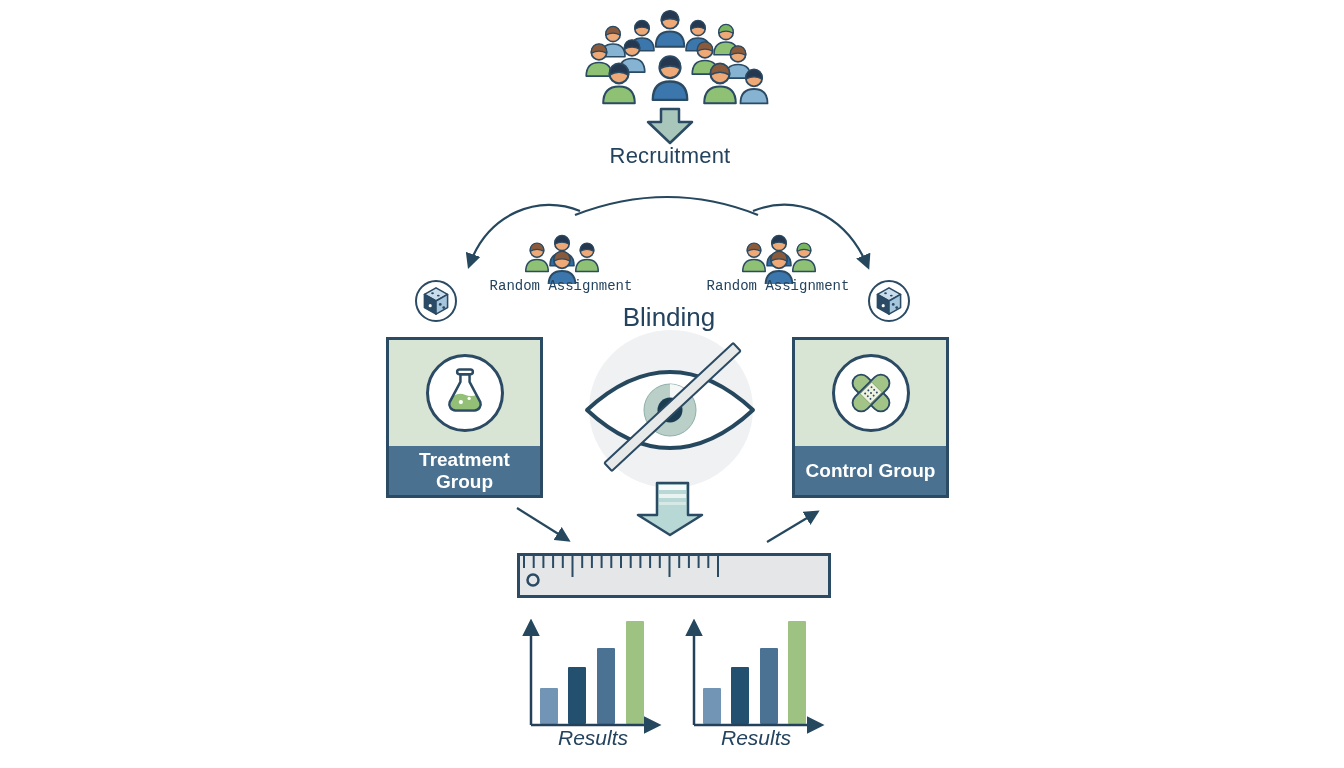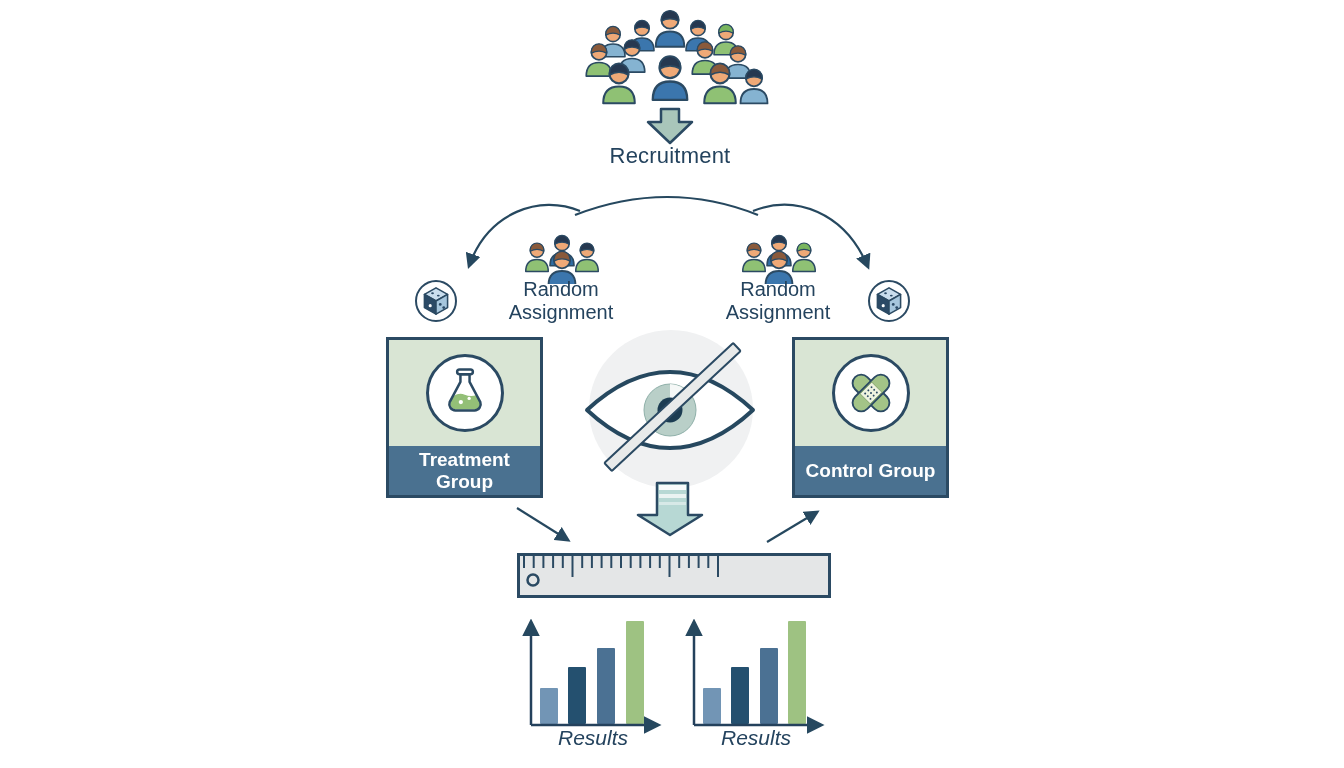--- a/index.html
+++ b/index.html
@@ -1,21 +1,21 @@
 <!DOCTYPE html>
 <html><head>
 <meta charset="utf-8">
 <style>
   html,body{margin:0;padding:0;background:#fff;}
   #stage{position:relative;width:1300px;height:768px;background:#ffffff;overflow:hidden;
          font-family:"Liberation Sans","DejaVu Sans",sans-serif;color:#21405A;}
   .abs{position:absolute;}
   .lbl{text-align:center;color:#24435E;}
   .lbl-recruit{font-size:22px;letter-spacing:.2px;}
-  .lbl-ra{font-size:20px;}
+  .lbl-ra{font-size:14px;font-family:Liberation Mono, monospace;}
   .lbl-blind{font-size:26px;font-weight:500;}
   .lbl-results{font-size:21px;font-style:italic;}
   
   .p-body{fill:var(--shirt,#3B76AD);stroke:#2B4A63;stroke-width:2;stroke-linejoin:round;}
   .p-head{fill:#EFA977;stroke:#2B4A63;stroke-width:2;}
   .p-hair{fill:var(--hair,#263850);stroke:#2B4A63;stroke-width:1.5;stroke-linejoin:round;}
   .card{box-sizing:border-box;width:157px;height:161px;border:3px solid #2B4A63;
         display:flex;flex-direction:column;}
   .card-top{flex:1;background:#D9E5D4;display:flex;align-items:center;justify-content:center;}
   .icon-circle{width:72px;height:72px;background:#fff;border:3px solid #2B4A63;border-radius:50%;
@@ -85,20 +85,21 @@
   <svg class="abs" style="left:733px;top:230px" width="92" height="54" viewBox="0 0 92 54">
     <use href="#person" transform="translate(21,22) scale(.75)" style="--shirt:#8FC174;--hair:#8A5A3B"></use>
     <use href="#person" transform="translate(46,15) scale(.8)" style="--shirt:#2E6DA4;--hair:#263850"></use>
     <use href="#person" transform="translate(71,22) scale(.75)" style="--shirt:#8FC174;--hair:#79B55E"></use>
     <use href="#person" transform="translate(46,32) scale(.9)" style="--shirt:#3B76AD;--hair:#8A5A3B"></use>
   </svg>
 
   <div class="abs lbl lbl-ra" style="left:470px;top:278px;width:182px">Random Assignment</div>
   <div class="abs lbl lbl-ra" style="left:687px;top:278px;width:182px">Random Assignment</div>
 
+  <div class="abs lbl lbl-blind" style="left:593px;top:302px;width:152px">Blinding</div>
 
   <div class="abs dice-circle" style="left:415px;top:280px">
     <svg width="34" height="34" viewBox="0 0 44 44">
       <polygon points="22,5 37,13.5 22,22 7,13.5" fill="#C9DDED" stroke="#2B4A63" stroke-width="2" stroke-linejoin="round"></polygon>
       <polygon points="7,13.5 22,22 22,39 7,30.5" fill="#2B4A66" stroke="#2B4A63" stroke-width="2" stroke-linejoin="round"></polygon>
       <polygon points="37,13.5 22,22 22,39 37,30.5" fill="#A6C6DD" stroke="#2B4A63" stroke-width="2" stroke-linejoin="round"></polygon>
       <ellipse cx="17.5" cy="12" rx="1.8" ry="1.2" fill="#2B4A66"></ellipse>
       <ellipse cx="25" cy="15" rx="1.8" ry="1.2" fill="#2B4A66"></ellipse>
       <circle cx="14.5" cy="28" r="2" fill="#fff"></circle>
       <circle cx="27.5" cy="26.5" r="1.8" fill="#2B4A66"></circle>

